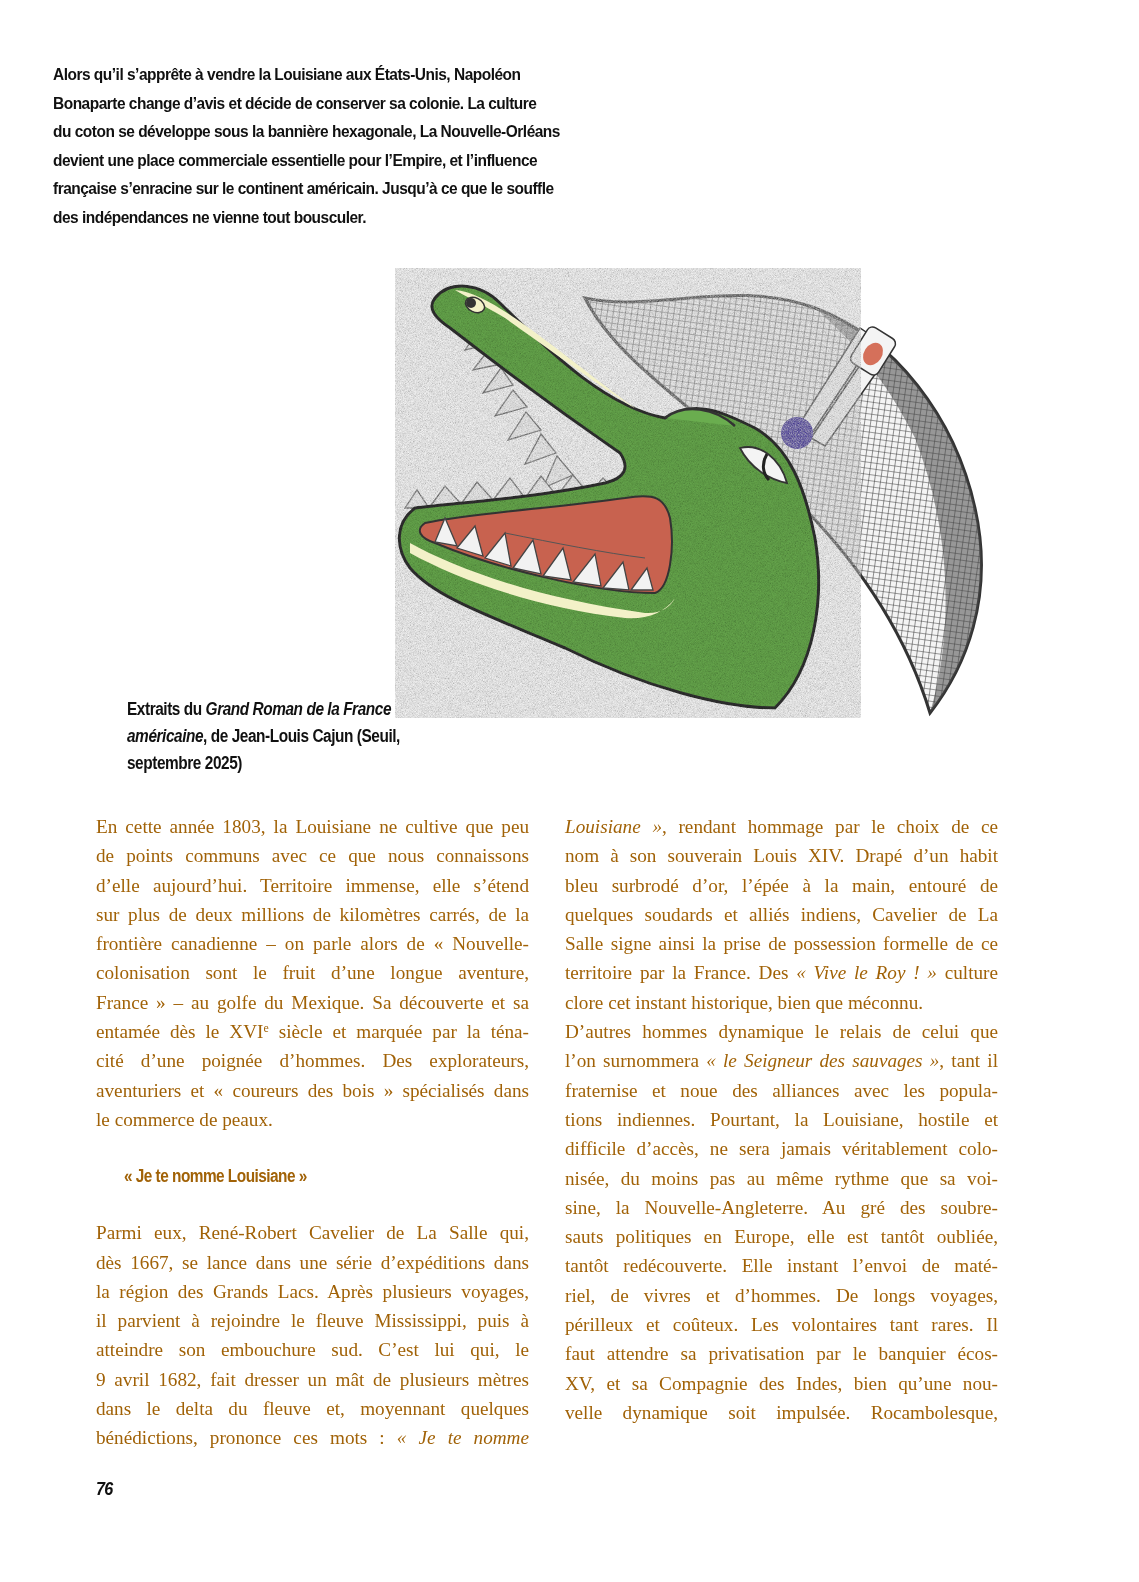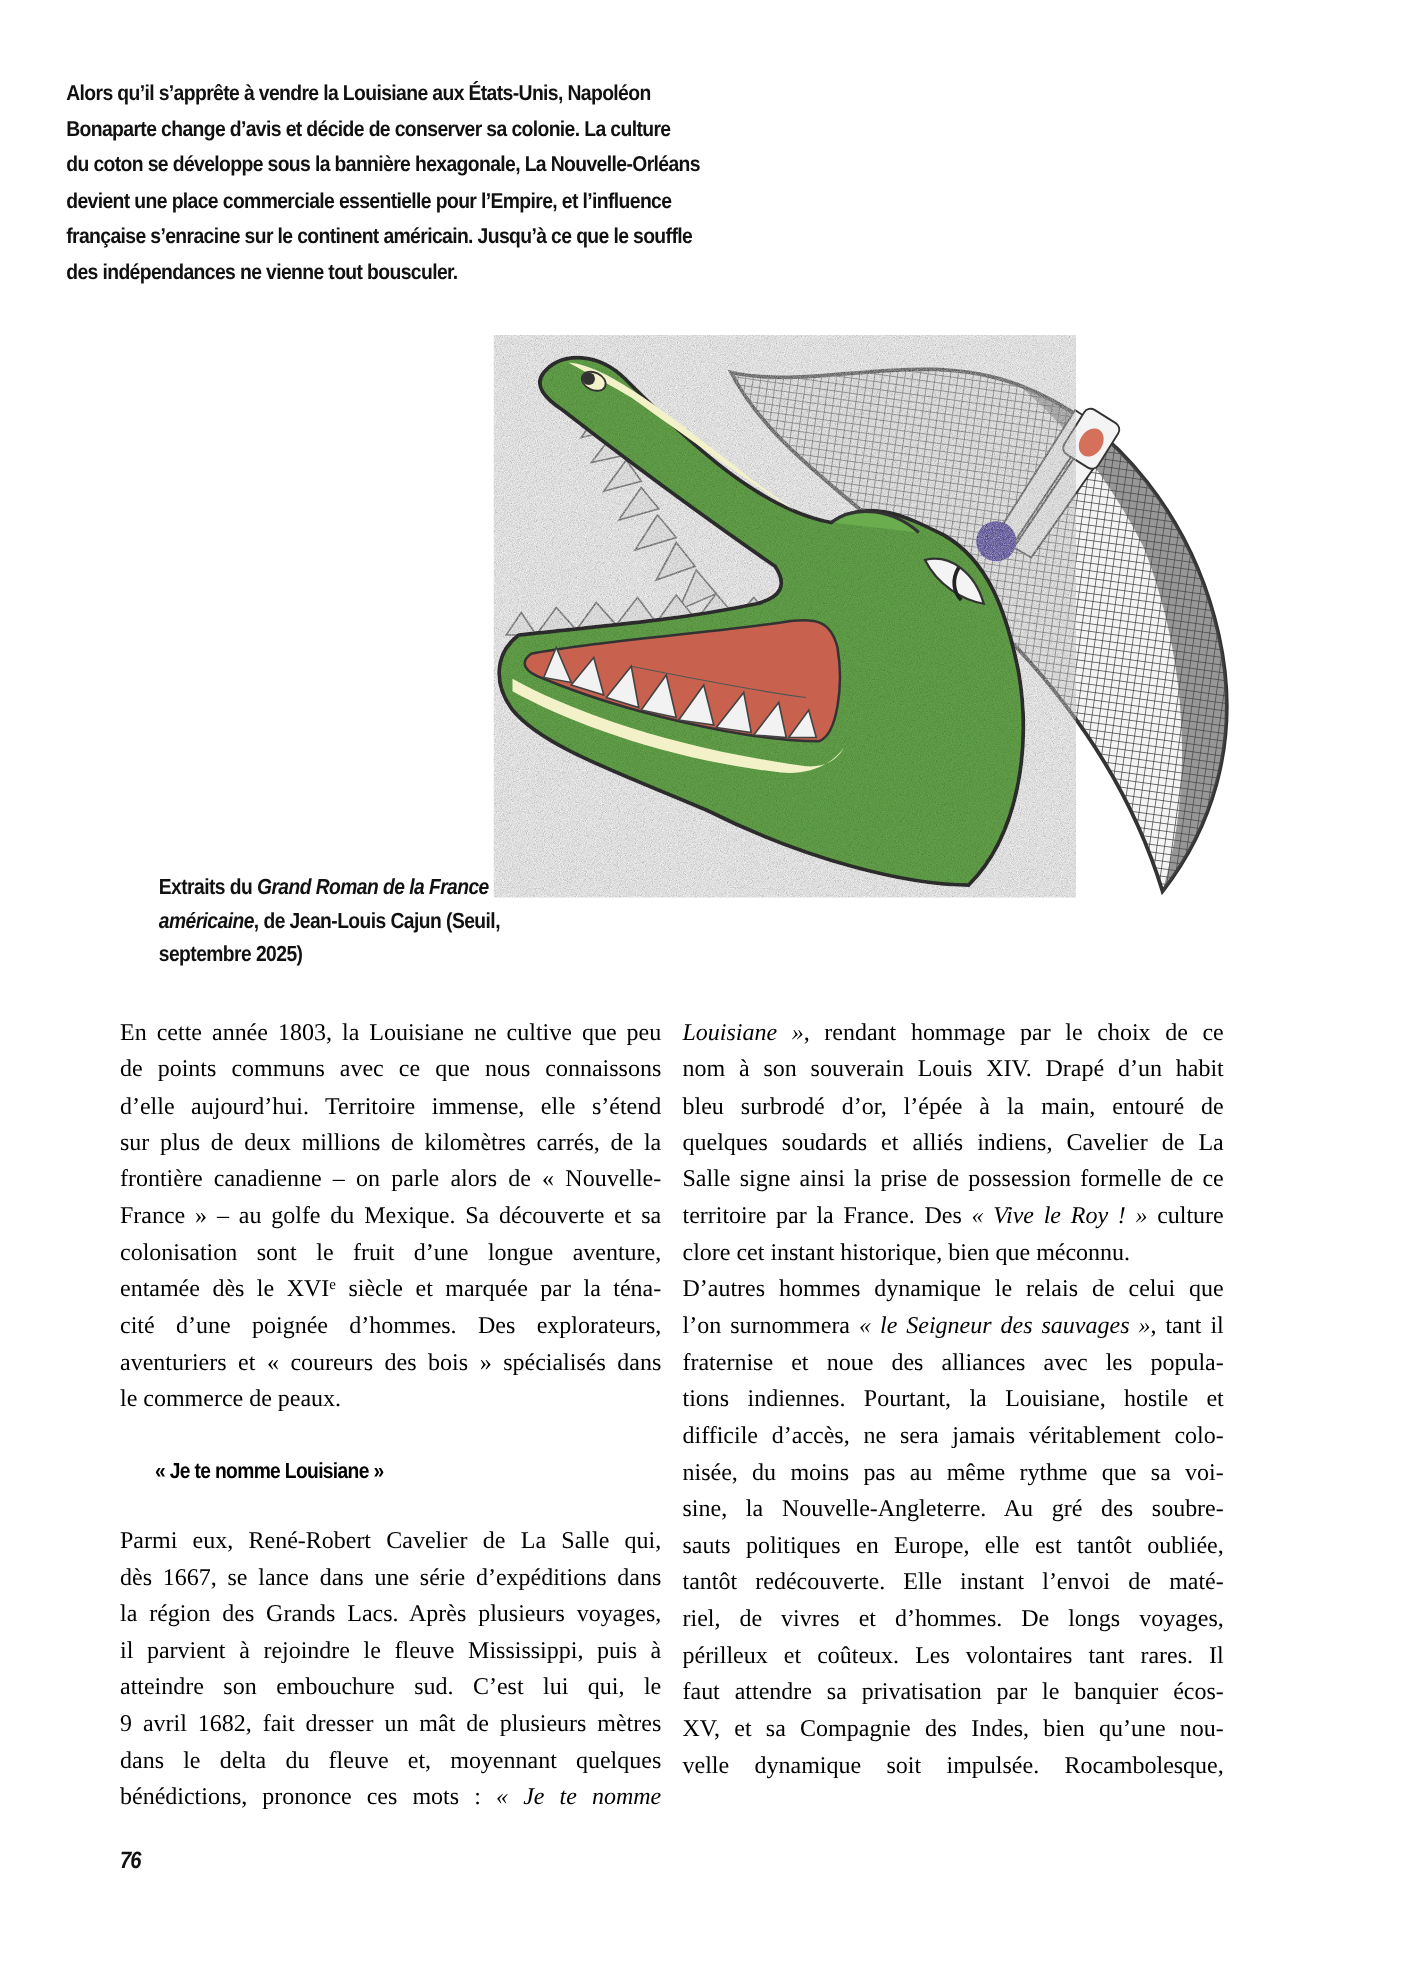--- a/index.html
+++ b/index.html
@@ -20,24 +20,24 @@
     position: absolute; left: 127px; top: 696px; width: 360px;
     font-family: "Liberation Sans", sans-serif; font-weight: 700;
     font-size: 17.5px; line-height: 27px; letter-spacing: -0.5px; color: #111;
     transform: scaleX(0.88); transform-origin: left top;
   }
   .caption span { display: block; white-space: nowrap; }
   .caption em { font-style: italic; }
 
   .col {
     position: absolute; top: 812px; width: 433px;
-    font-family: "Liberation Serif", serif; font-size: 19.2px; line-height: 29.3px; color: #000000;
+    font-family: "Liberation Serif", serif; font-size: 19.2px; line-height: 29.3px; color: #a16207;
   }
   .col-left { left: 96px; }
-  .col-right { left: 546px; }
+  .col-right { left: 565px; }
   .line { display: block; white-space: nowrap; text-align: justify; text-align-last: justify; height: 29.3px; }
   .line.last { text-align-last: left; }
   .subhead {
     display: block; margin-left: 28px; height: 40px; line-height: 40px;
     font-family: "Liberation Sans", sans-serif; font-weight: 700; font-size: 17.5px;
     letter-spacing: -0.6px; transform: scaleX(0.88); transform-origin: left center; white-space: nowrap;
   }
   .gap2 { height: 22px; }
   em { font-style: italic; }
   sup { font-size: 0.62em; vertical-align: 0.5em; line-height: 0; }
@@ -147,22 +147,22 @@
     <span><em>américaine</em><span style="display:inline">, de Jean-Louis Cajun (Seuil,</span></span>
     <span>septembre 2025)</span>
   </div>
 
   <div class="col col-left">
     <span class="line">En cette année 1803, la Louisiane ne cultive que peu</span>
     <span class="line">de points communs avec ce que nous connaissons</span>
     <span class="line">d’elle aujourd’hui. Territoire immense, elle s’étend</span>
     <span class="line">sur plus de deux millions de kilomètres carrés, de la</span>
     <span class="line">frontière canadienne – on parle alors de « Nouvelle-</span>
+    <span class="line">colonisation sont le fruit d’une longue aventure,</span>
     <span class="line">France » – au golfe du Mexique. Sa découverte et sa</span>
-    <span class="line">colonisation sont le fruit d’une longue aventure,</span>
     <span class="line"><span>entamée dès le XVI</span><sup>e</sup><span> siècle et marquée par la téna-</span></span>
     <span class="line">cité d’une poignée d’hommes. Des explorateurs,</span>
     <span class="line">aventuriers et « coureurs des bois » spécialisés dans</span>
     <span class="line last">le commerce de peaux.</span>
     <div class="gap2"></div>
     <span class="subhead">« Je te nomme Louisiane »</span>
     <div class="gap2"></div>
     <span class="line">Parmi eux, René-Robert Cavelier de La Salle qui,</span>
     <span class="line">dès 1667, se lance dans une série d’expéditions dans</span>
     <span class="line">la région des Grands Lacs. Après plusieurs voyages,</span>

